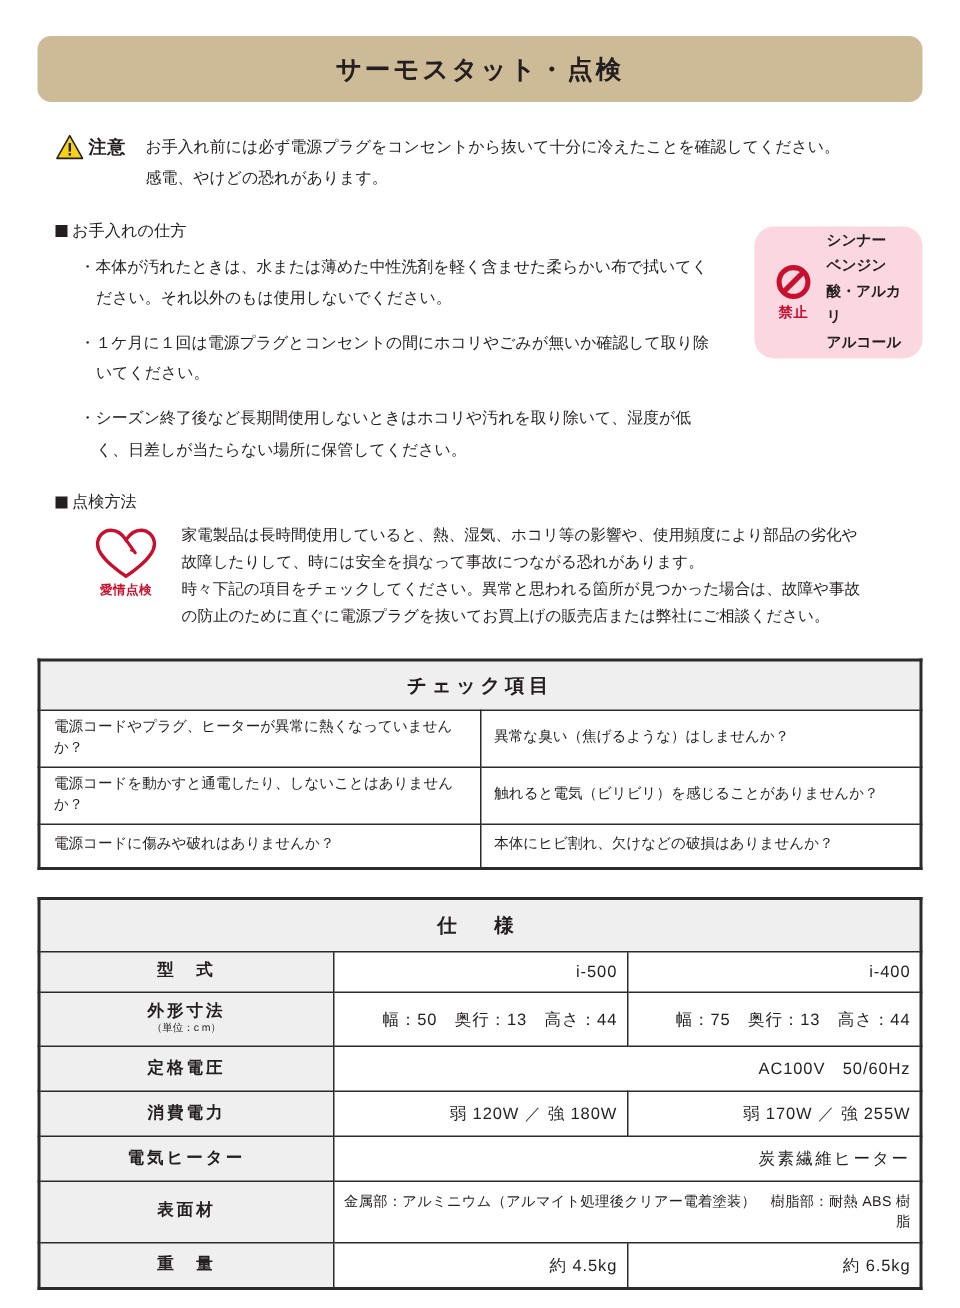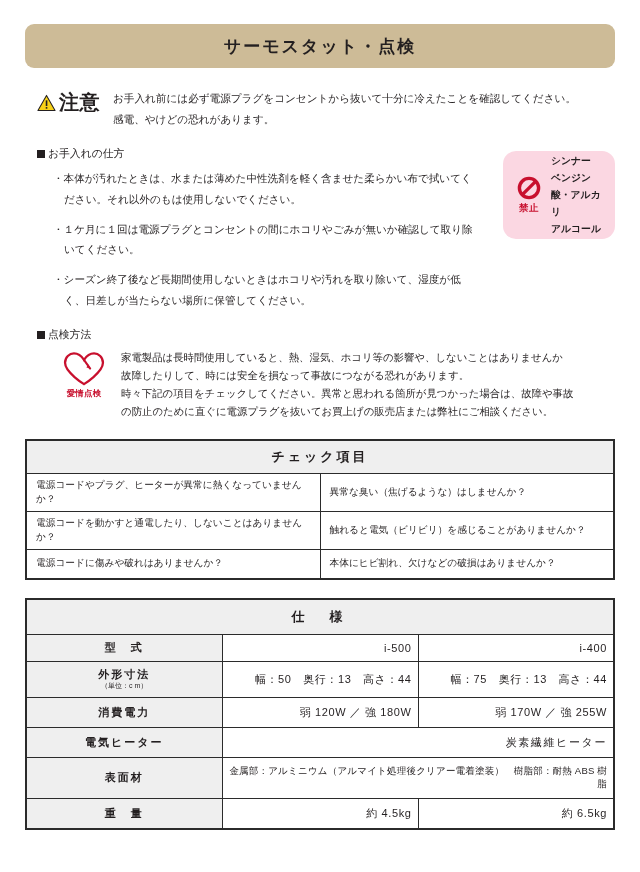--- a/index.html
+++ b/index.html
@@ -45,21 +45,21 @@
     padding-left: 12px;
   }
   .caution-mark {
     display: flex;
     align-items: center;
     flex: 0 0 auto;
     padding-top: 1px;
   }
   .tri-icon { width: 19px; height: 18px; }
   .caution-word {
-    font-size: 20px;
+    font-size: 12px;
     font-weight: bold;
     margin-left: 3px;
     letter-spacing: 0.5px;
   }
   .caution-text {
     margin-left: 13px;
     font-size: 10.6px;
     line-height: 1.95;
   }
 
@@ -275,21 +275,21 @@
   <div class="inspect-row">
     <div class="heart-block">
       <svg class="heart-icon" viewBox="0 0 46 38">
         <path d="M23 35 C 23 35 3 22.5 3 12.5 C 3 6.5 7.6 2.6 12.4 2.6 C 16.6 2.6 20.4 5.4 23 9.4 C 25.6 5.4 29.4 2.6 33.6 2.6 C 38.4 2.6 43 6.5 43 12.5 C 43 22.5 23 35 23 35 Z" fill="none" stroke="#c8102e" stroke-width="2.4" stroke-linecap="round"></path>
         <line x1="23" y1="9.4" x2="29.5" y2="18.5" stroke="#c8102e" stroke-width="2.2" stroke-linecap="round"></line>
         <polygon points="29.5,18.5 25.6,17.3 27.4,14.1" fill="#c8102e"></polygon>
       </svg>
       <div class="heart-label">愛情点検</div>
     </div>
     <div class="inspect-text">
-      <div>家電製品は長時間使用していると、熱、湿気、ホコリ等の影響や、しないことはありませんか</div>
+      <div>家電製品は長時間使用していると、熱、湿気、ホコリ等の影響や、使用頻度により部品の劣化や</div>
       <div>故障したりして、時には安全を損なって事故につながる恐れがあります。</div>
       <div>時々下記の項目をチェックしてください。異常と思われる箇所が見つかった場合は、故障や事故</div>
       <div>の防止のために直ぐに電源プラグを抜いてお買上げの販売店または弊社にご相談ください。</div>
     </div>
   </div>
 
   <div class="tbl-wrap">
     <table>
       <tbody>
           <tr>
@@ -326,20 +326,24 @@
 
       <tr>
         <td class="spec-label">
           <span>外形寸法</span>
           <span class="unit">（単位：c m）</span>
         </td>
         <td class="spec-val">幅：50　奥行：13　高さ：44</td>
         <td class="spec-val">幅：75　奥行：13　高さ：44</td>
       </tr>
 
+      <tr>
+        <td class="spec-label">定格電圧</td>
+        <td class="spec-val" colspan="2">AC100V　50/60Hz</td>
+      </tr>
 
       <tr>
         <td class="spec-label">消費電力</td>
         <td class="spec-val">弱 120W ／ 強 180W</td>
         <td class="spec-val">弱 170W ／ 強 255W</td>
       </tr>
 
       <tr>
         <td class="spec-label">電気ヒーター</td>
         <td class="spec-val spaced" colspan="2">炭素繊維ヒーター</td>

